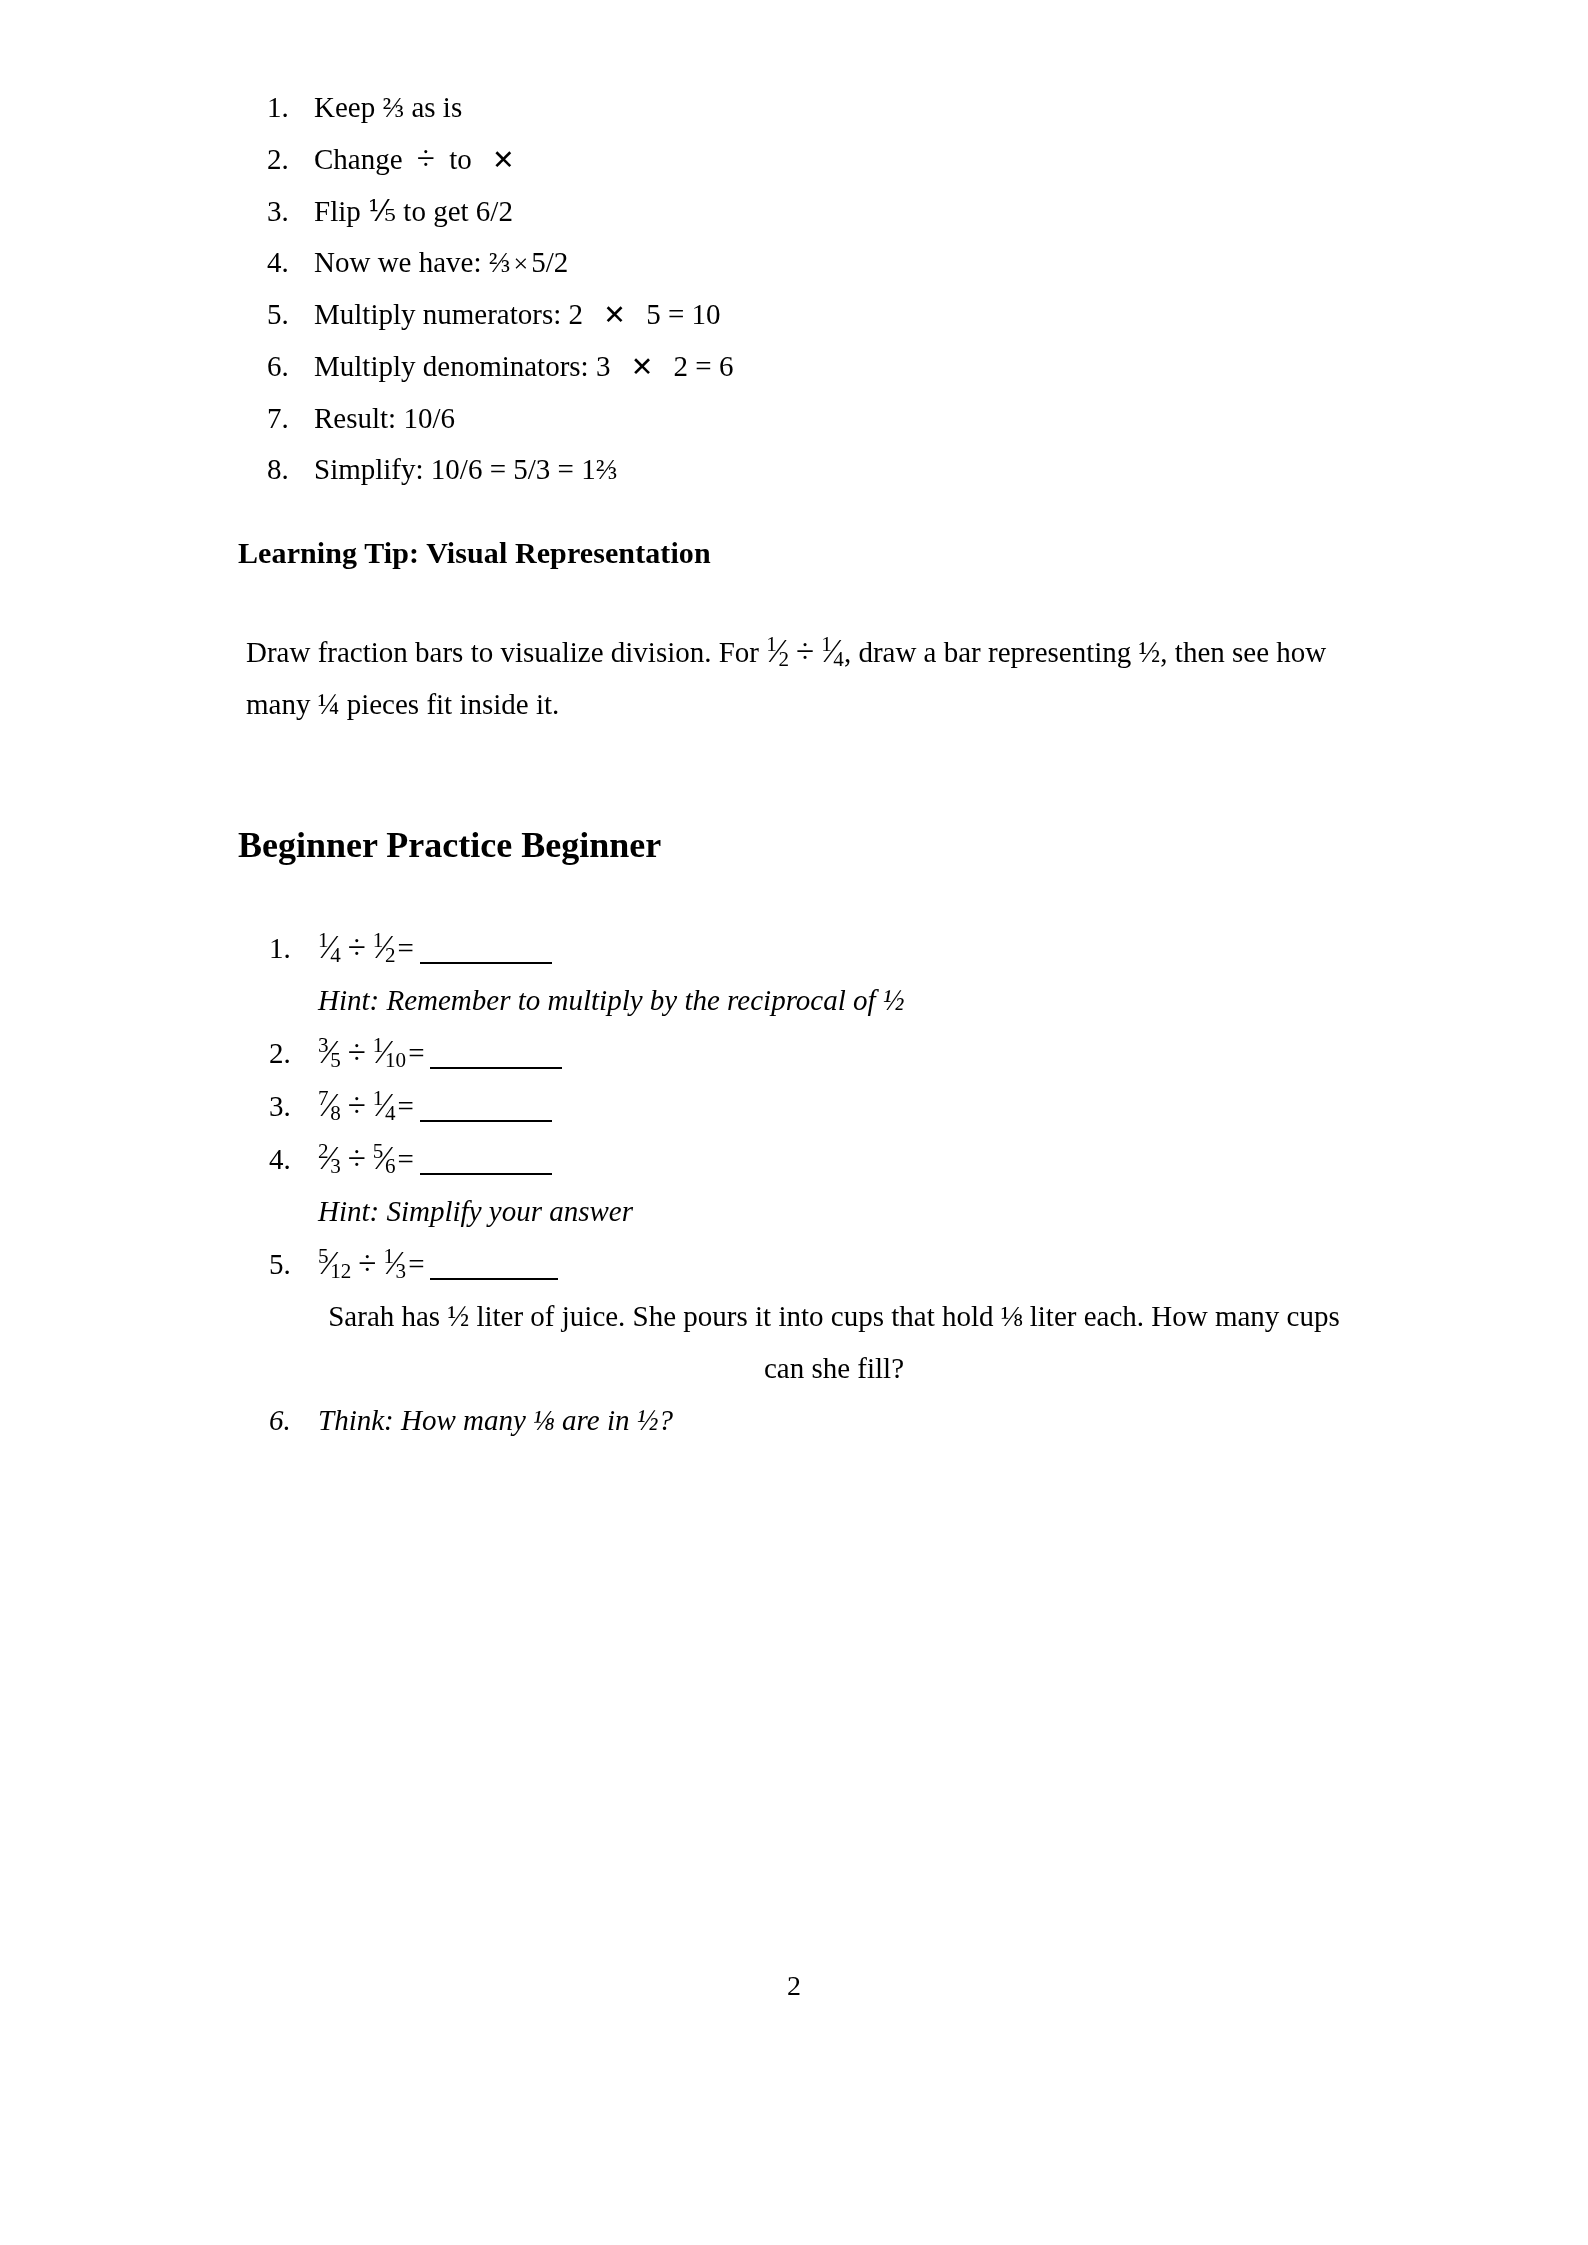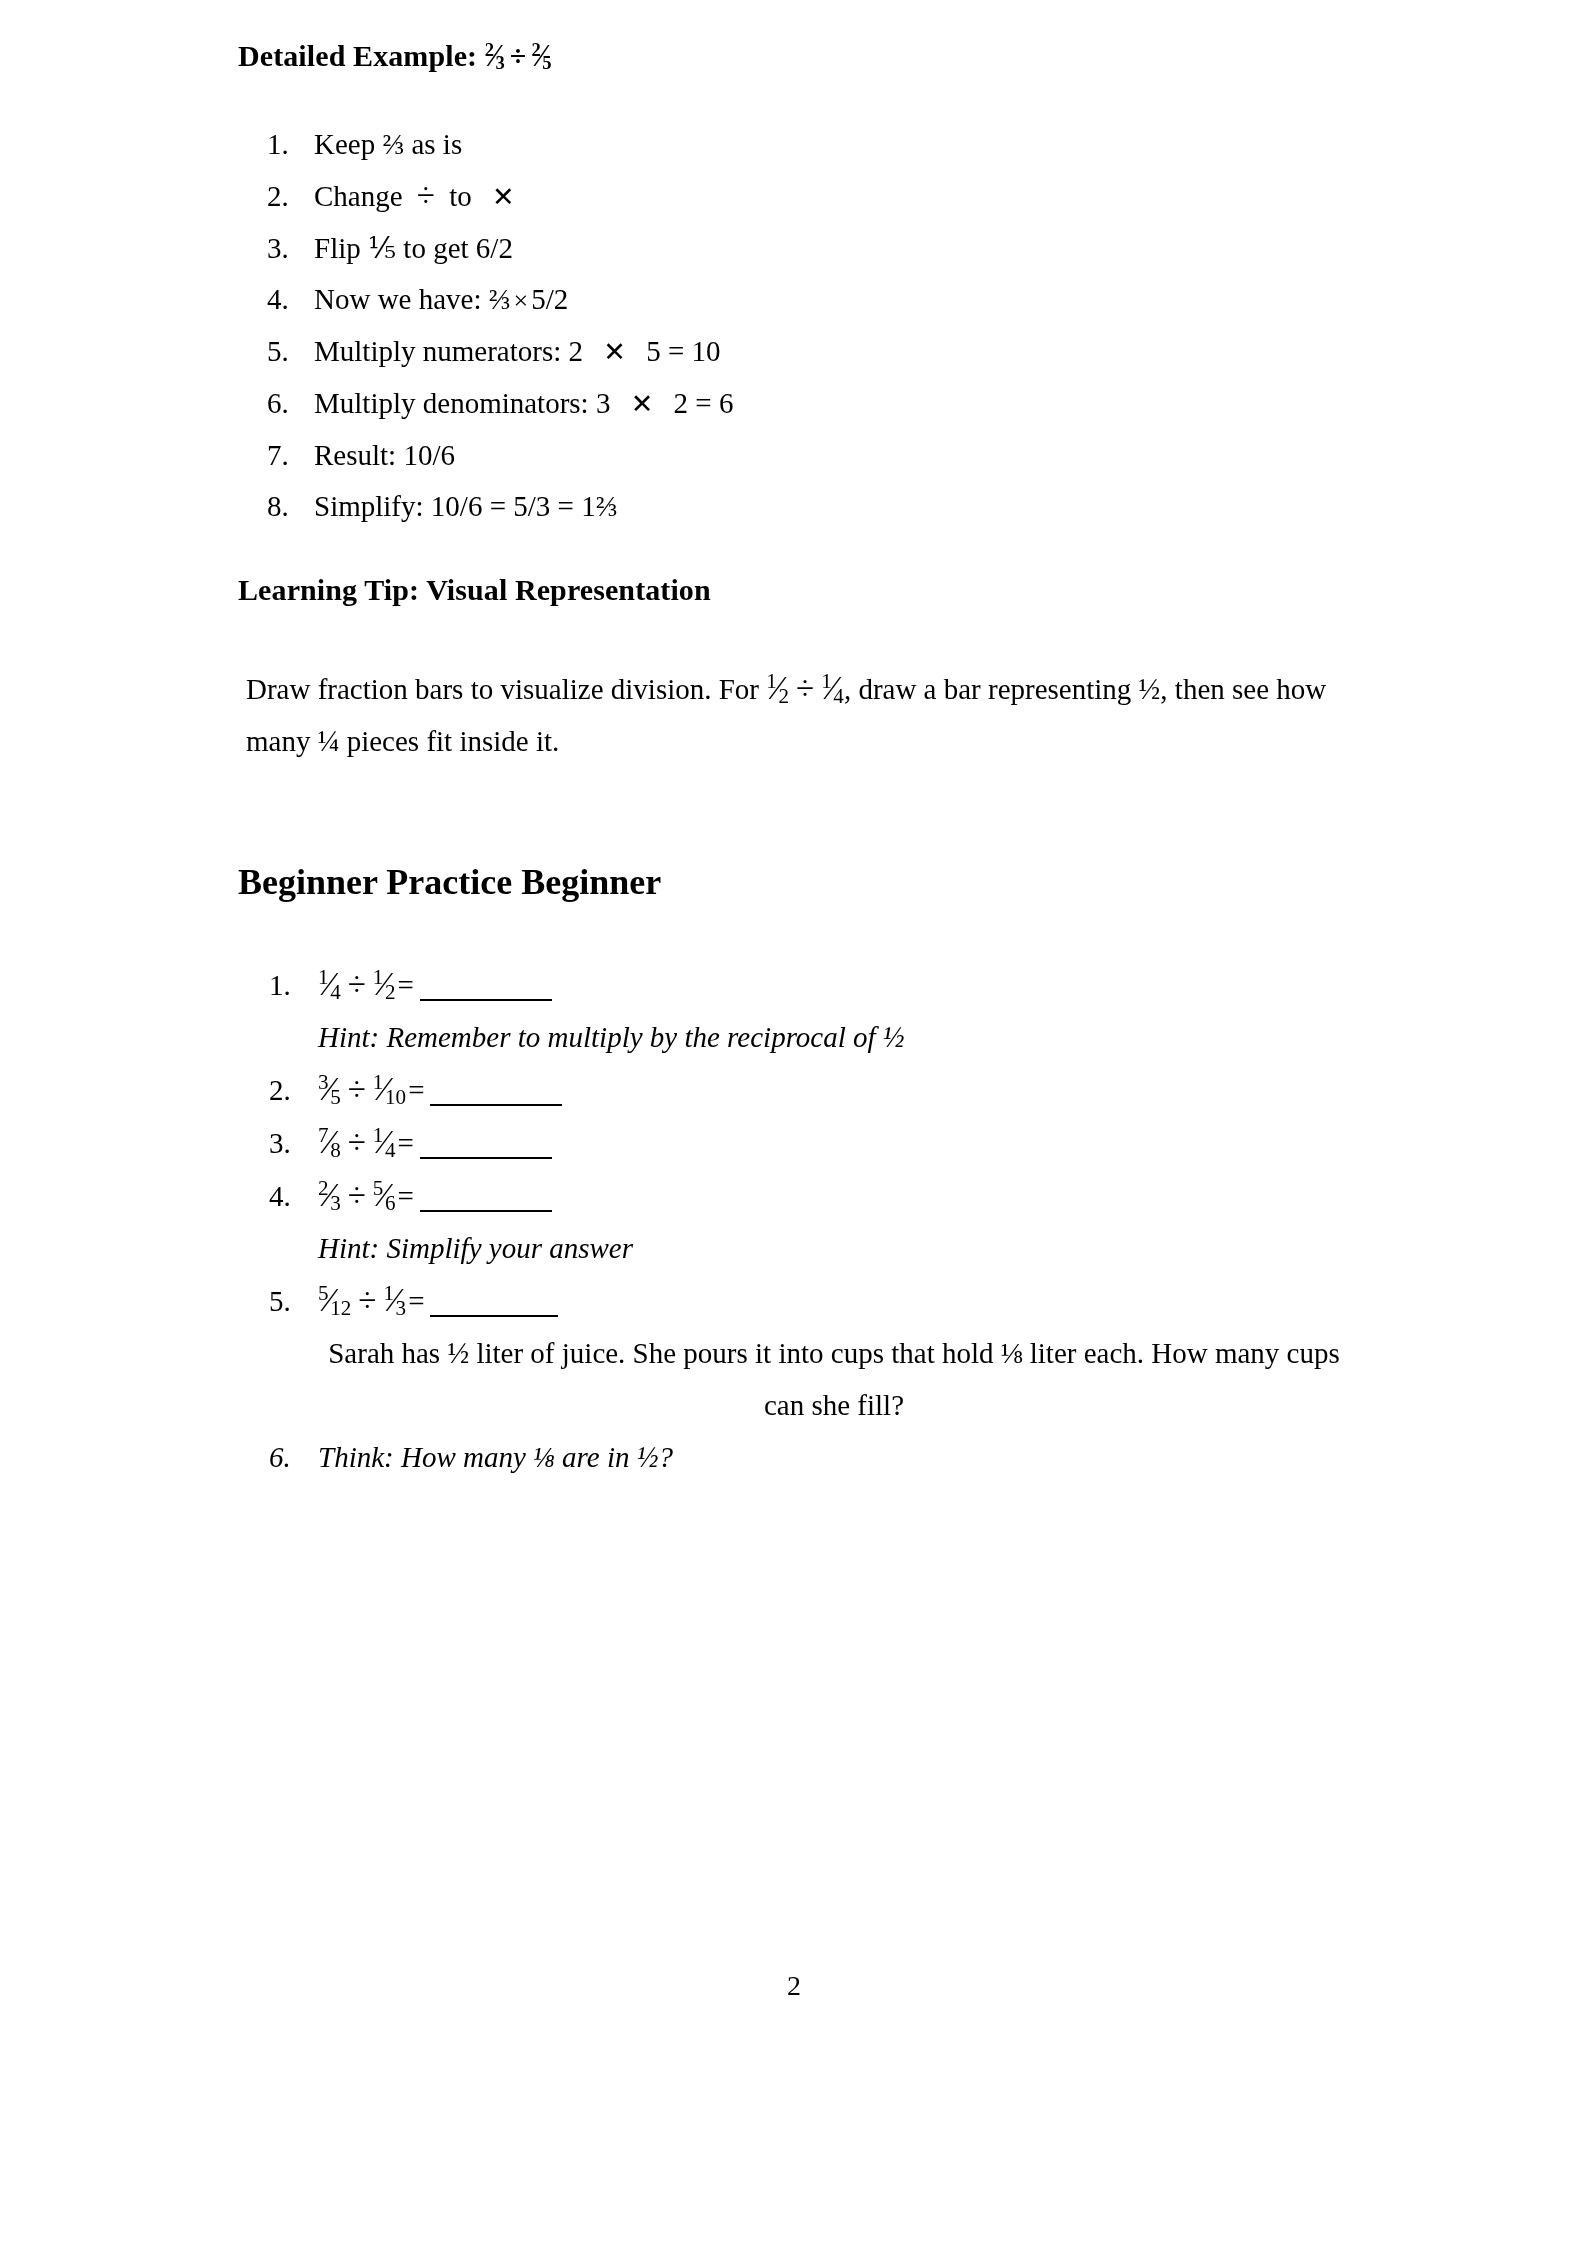--- a/index.html
+++ b/index.html
@@ -176,24 +176,20 @@
   .sp-f { height: 42px; }
 </style>
 </head>
 <body>
 
 <div class="page">
   <div class="content">
 
     <div class="sp-a"></div>
 
-    <h2 class="heading">
-      <span>Detailed Example:</span>
-      <span class="frac" style="font-size:30px"><span class="num">2</span><span class="sl">⁄</span><span class="den">3</span></span><span class="divsym">÷</span><span class="frac" style="font-size:30px"><span class="num">2</span><span class="sl">⁄</span><span class="den">5</span></span>
-    </h2>
 
     <div class="sp-b"></div>
 
     <ol class="steps">
       <li>
         <span>Keep</span>
         <span class="vf" style="font-size:29px">⅔</span>
         <span>as is</span>
       </li>
       <li>

